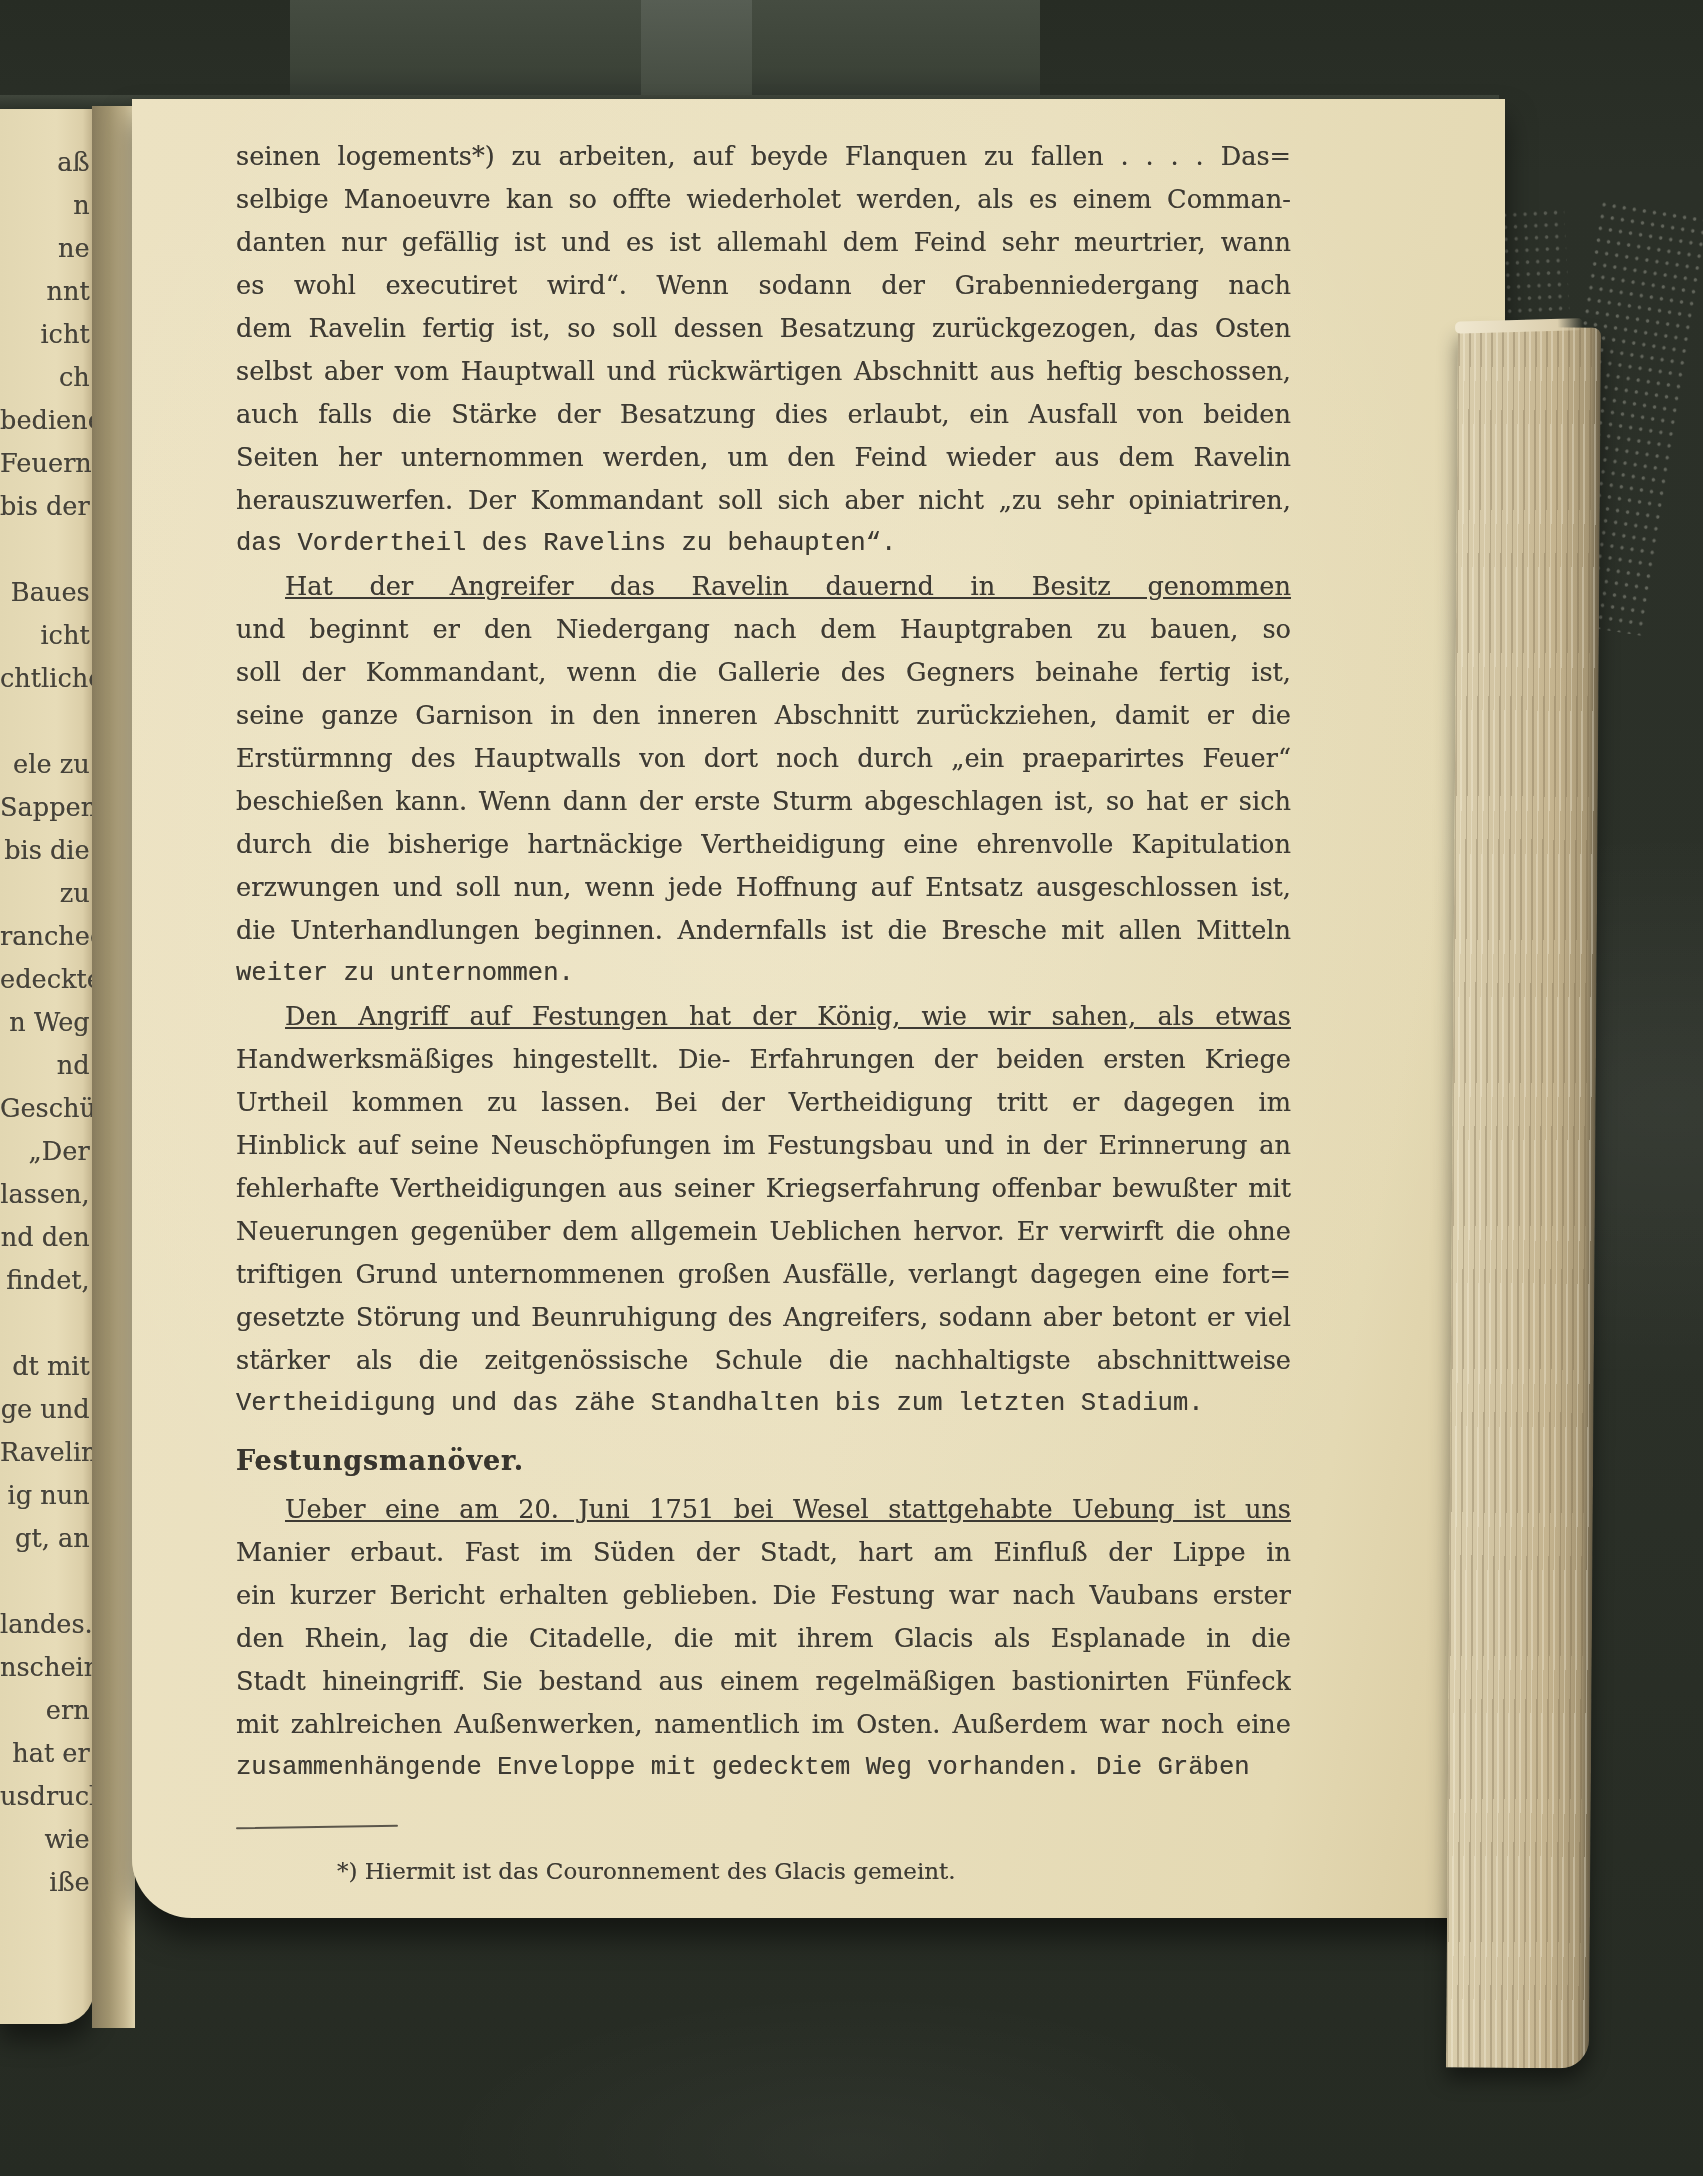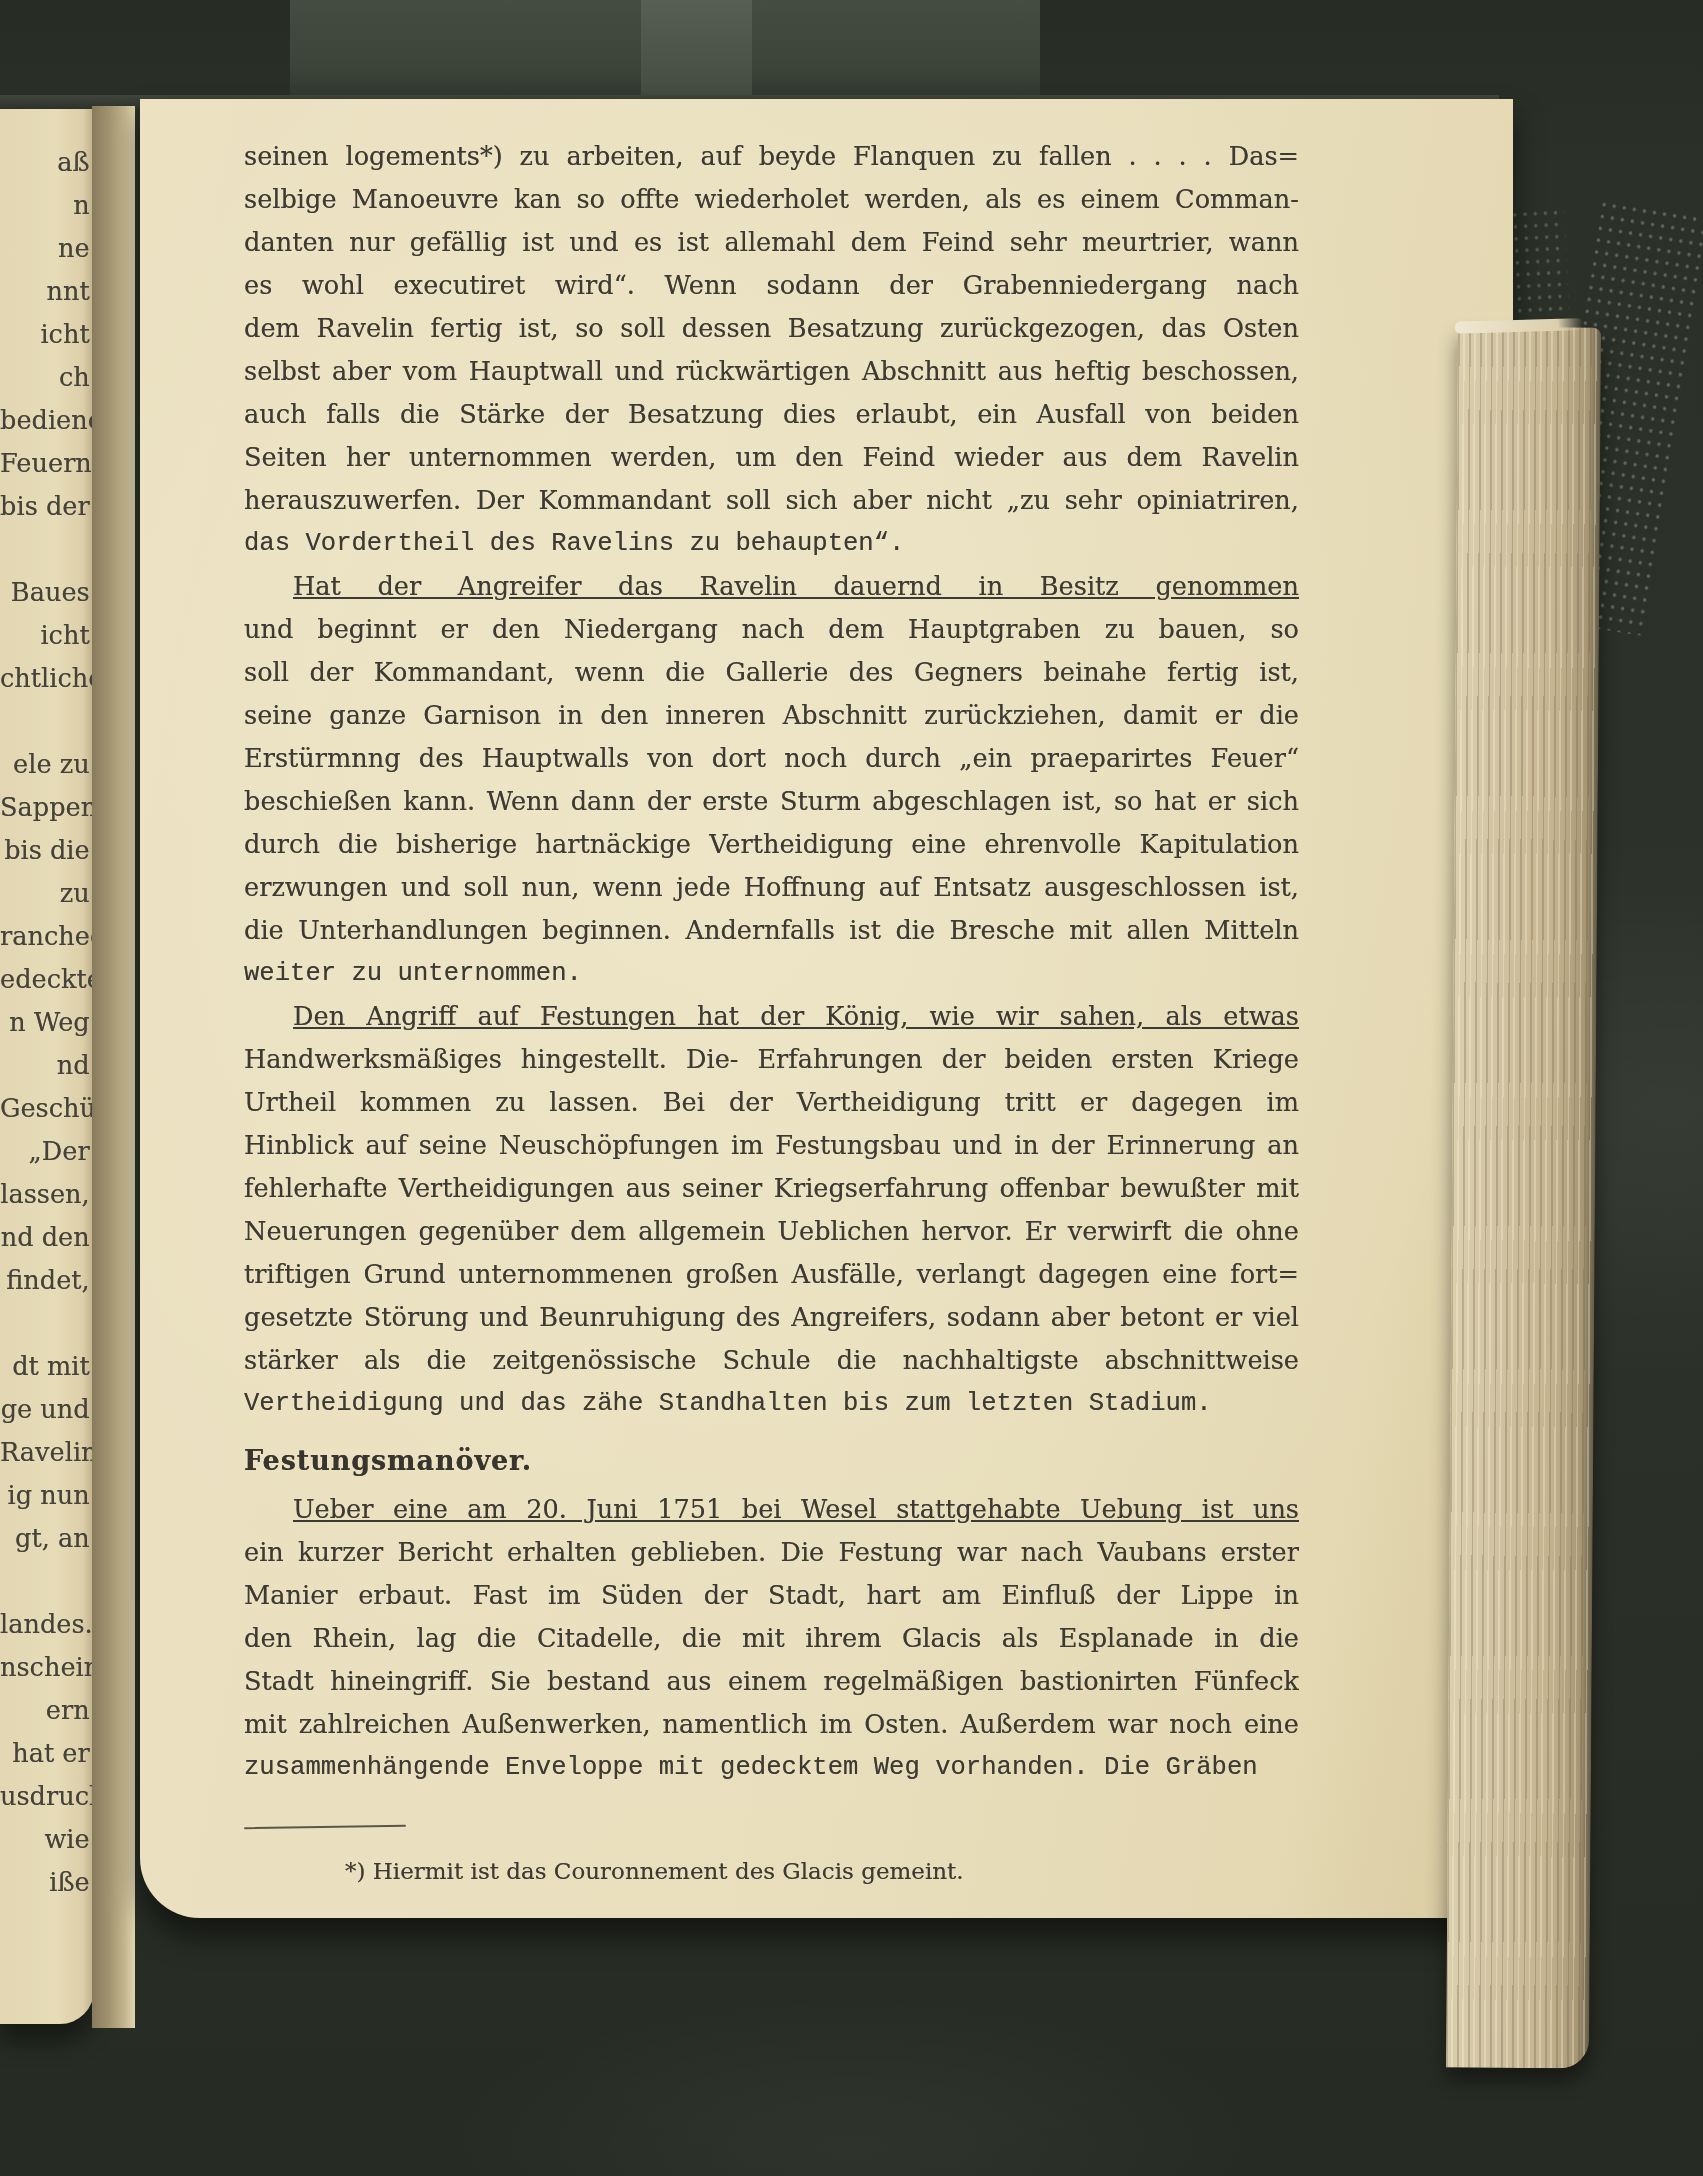--- a/index.html
+++ b/index.html
@@ -45,21 +45,21 @@
            text-shadow:0 0 0.5px rgba(62,58,48,0.55); }
 
   
   .gutter {
     position:absolute; left:92px; top:106px; width:43px; height:1922px;
     background:linear-gradient(90deg, #877b5d 0%, #a1946f 40%, #c3b58e 75%, #e0d5af 100%);
   }
 
   
   .main-page {
-    position:absolute; left:140px; top:99px; width:1373px; height:1819px;
+    position:absolute; left:132px; top:99px; width:1373px; height:1819px;
     background:
       radial-gradient(ellipse 1022px 1363px at 45% 40%, rgba(255,252,238,0.20), transparent 75%),
       linear-gradient(100deg, #ece2c2 0%, #e9dfbd 55%, #e4d9b3 85%, #dbcda4 96%, #ccbc92 100%);
     border-radius:0 0 17px 60px;
     box-shadow:0 19px 29px rgba(0,0,0,0.5);
   }
   .text-block {
     position:absolute; left:104px; top:36px; width:1055px;
     font-size:25.6px; line-height:43px; color:#3d3a33;
     text-shadow:0 0 0.5px rgba(61,58,51,0.6);
@@ -188,22 +188,22 @@
           <div class="tline">fehlerhafte Vertheidigungen aus seiner Kriegserfahrung offenbar bewußter mit</div>
           <div class="tline">Neuerungen gegenüber dem allgemein Ueblichen hervor.  Er verwirft die ohne</div>
           <div class="tline">triftigen Grund unternommenen großen Ausfälle, verlangt dagegen eine fort=</div>
           <div class="tline">gesetzte Störung und Beunruhigung des Angreifers, sodann aber betont er viel</div>
           <div class="tline">stärker als die zeitgenössische Schule die nachhaltigste abschnittweise</div>
           <div class="tline para-end">Vertheidigung und das zähe Standhalten bis zum letzten Stadium.</div>
         </div>
         <div class="heading">Festungsmanöver.</div>
         <div class="para">
           <div class="tline indent">Ueber eine am 20. Juni 1751 bei Wesel stattgehabte Uebung ist uns</div>
+          <div class="tline">Manier erbaut.  Fast im Süden der Stadt, hart am Einfluß der Lippe in</div>
           <div class="tline">ein kurzer Bericht erhalten geblieben.  Die Festung war nach Vaubans erster</div>
-          <div class="tline">Manier erbaut.  Fast im Süden der Stadt, hart am Einfluß der Lippe in</div>
           <div class="tline">den Rhein, lag die Citadelle, die mit ihrem Glacis als Esplanade in die</div>
           <div class="tline">Stadt hineingriff.  Sie bestand aus einem regelmäßigen bastionirten Fünfeck</div>
           <div class="tline">mit zahlreichen Außenwerken, namentlich im Osten.  Außerdem war noch eine</div>
           <div class="tline para-end">zusammenhängende Enveloppe mit gedecktem Weg vorhanden.  Die Gräben</div>
         </div>
         <div class="footnote-area">
           <div class="fn-rule"></div>
           <div class="fn-text">*) Hiermit ist das Couronnement des Glacis gemeint.</div>
         </div>
       </div>

